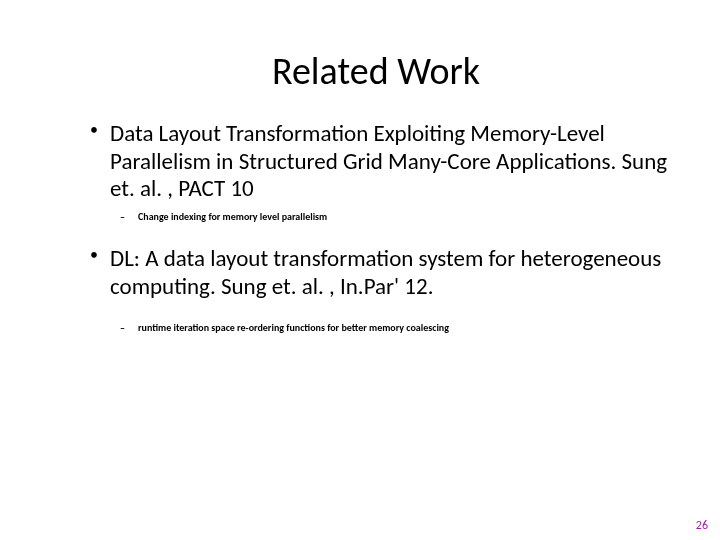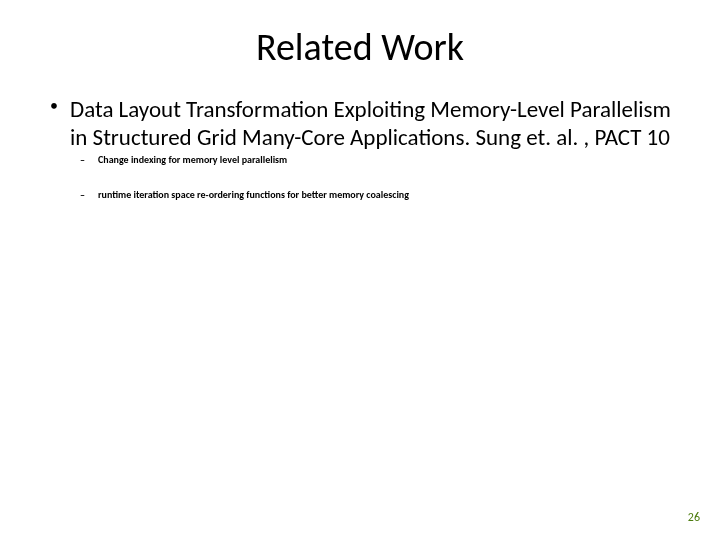--- a/index.html
+++ b/index.html
@@ -1,15 +1,15 @@
 <!DOCTYPE html>
 <html><head>
   <meta charset="utf-8">
   <style>
-    * { margin: 0; padding: 0; box-sizing: border-box; }
+    * { margin: 8px; padding: 0; box-sizing: border-box; }
     body {
       width: 720px;
       height: 540px;
       background: #fff;
       font-family: Calibri, "Segoe UI", Arial, sans-serif;
       color: #000;
       position: relative;
       padding: 24px 40px 0 40px;
     }
     .title {
@@ -52,34 +52,35 @@
       position: absolute;
       left: 40px;
       top: 0;
       font-weight: 700;
     }
     .page-num {
       position: absolute;
       right: 20px;
       bottom: 16px;
       font-size: 12px;
-      color: #4d7c0f;
+      color: #a21caf;
     }
   </style>
 </head>
 <body>
 
 <h1 class="title">Related Work</h1>
 
 <ul class="outer">
   <li>
     <div class="l1">Data Layout Transformation Exploiting Memory-Level Parallelism in Structured Grid Many-Core Applications. Sung et. al. , PACT 10</div>
     <div class="l2">Change indexing for memory level parallelism</div>
   </li>
   <li>
+    <div class="l1">DL: A data layout transformation system for heterogeneous computing. Sung et. al. , In.Par' 12.</div>
   </li>
   <li>
     <div class="l2">runtime iteration space re-ordering functions for better memory coalescing</div>
   </li>
   <li>
   </li>
 </ul>
 
 <div class="page-num">26</div>
 

